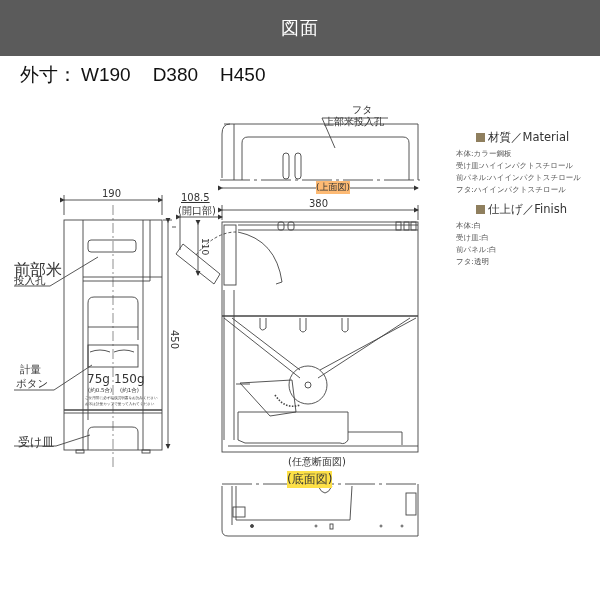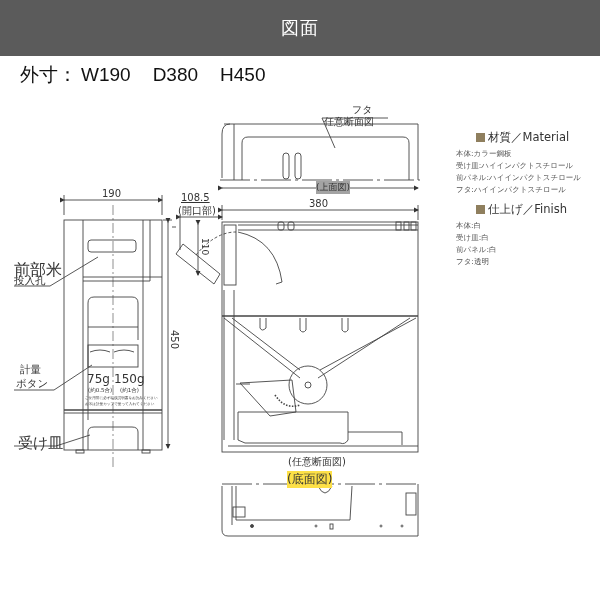--- a/index.html
+++ b/index.html
@@ -139,31 +139,31 @@
       <circle cx="252" cy="526" r="1.5" fill="#444"></circle>
       <circle cx="316" cy="526" r="1"></circle>
       <rect x="330" y="524" width="3" height="5"></rect>
       <circle cx="381" cy="526" r="1"></circle>
       <circle cx="402" cy="526" r="1"></circle>
     </g>
   </g>
 </svg>
 
 <div class="t" style="left:352px;top:103px;font-size:10px;">フタ</div>
-<div class="t" style="left:324px;top:115px;font-size:10px;">任意断面図</div>
-<div class="t" style="left:316px;top:181px;font-size:9px;background:#a3a3a3;text-align:right;">(上面図)</div>
+<div class="t" style="left:324px;top:115px;font-size:10px;">上部米投入孔</div>
+<div class="t" style="left:316px;top:181px;font-size:9px;background:#fdba74;text-align:right;">(上面図)</div>
 
 <div class="t" style="left:102px;top:188px;font-size:10px;">190</div>
 <div class="t" style="left:168px;top:330px;font-size:10px;transform:rotate(90deg);transform-origin:left top;left:180px;">450</div>
 
 <div class="t" style="left:14px;top:260px;font-size:16px;">前部米</div>
 <div class="t" style="left:14px;top:274px;font-size:10.5px;">投入孔</div>
 <div class="t" style="left:20px;top:363px;font-size:10.5px;">計量</div>
 <div class="t" style="left:16px;top:377px;font-size:10.5px;">ボタン</div>
-<div class="t" style="left:18px;top:434px;font-size:15px;">受け皿</div>
+<div class="t" style="left:18px;top:434px;font-size:12px;">受け皿</div>
 
 <div class="t" style="left:87px;top:372px;font-size:12px;">75g</div>
 <div class="t" style="left:114px;top:372px;font-size:12px;">150g</div>
 <div class="t" style="left:88px;top:387px;font-size:5.5px;">(約0.5合)</div>
 <div class="t" style="left:120px;top:387px;font-size:5.5px;">(約1合)</div>
 <div class="t" style="left:85px;top:396px;font-size:3.6px;">ご使用前に必ず取扱説明書をお読みください</div>
 <div class="t" style="left:85px;top:402px;font-size:3.6px;">お米は計量カップで量って入れてください</div>
 
 <div class="t" style="left:181px;top:192px;font-size:10px;text-decoration:underline;">108.5</div>
 <div class="t" style="left:178px;top:204px;font-size:10px;">(開口部)</div>

